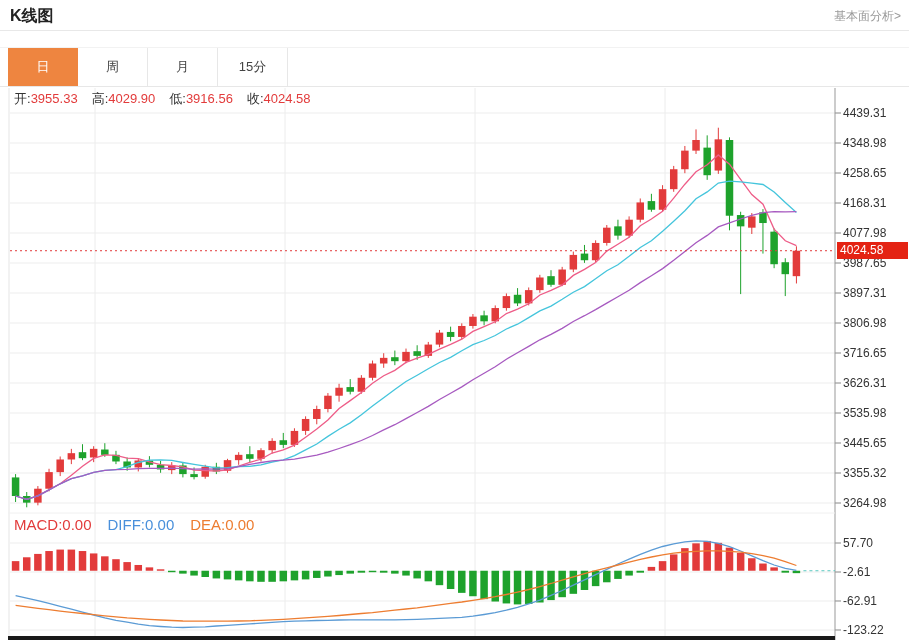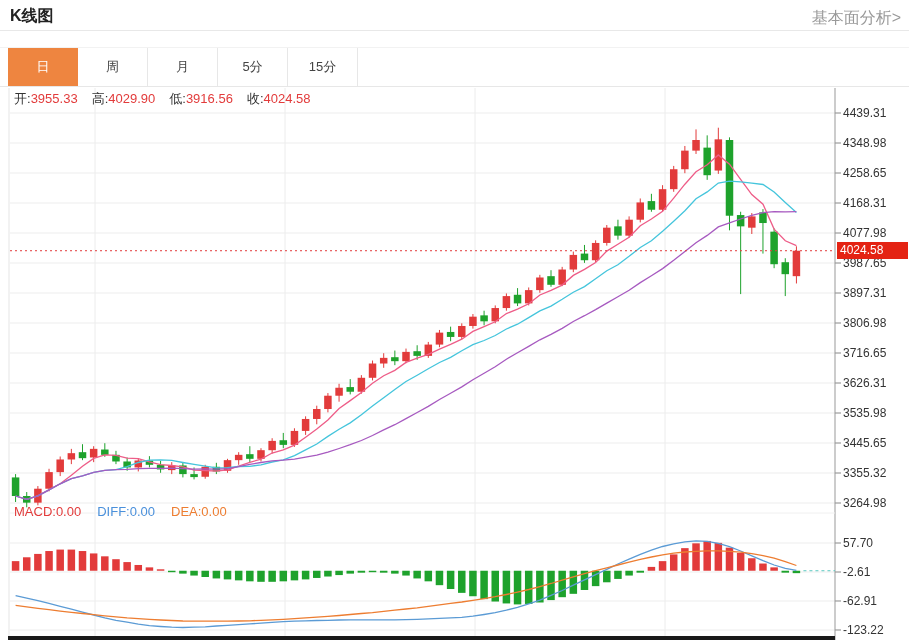--- a/index.html
+++ b/index.html
@@ -2,21 +2,21 @@
 <html style="--tab-accent: #ee8540;"><head>
 <meta charset="utf-8">
 <style>
   html,body{margin:0;padding:0;background:#fff;}
   #app{
     position:relative;width:909px;height:643px;background:#fff;overflow:hidden;
     font-family:"Liberation Sans","DejaVu Sans",sans-serif;
   }
   
   .page-title{position:absolute;left:10px;top:6px;font-size:16px;font-weight:bold;color:#222;}
-  .header-link{position:absolute;right:8px;top:8px;font-size:16px;color:#999;text-decoration:none;cursor:pointer;}
+  .header-link{position:absolute;right:8px;top:8px;font-size:12px;color:#999;text-decoration:none;cursor:pointer;}
   .title-divider{position:absolute;left:0;top:30px;width:909px;height:1px;background:#e8e8e8;}
   
   .tab-bar{
     position:absolute;left:0;top:47px;width:909px;height:40px;
     border-top:1px solid #f2f2f2;border-bottom:1px solid #e7e7e7;
     display:flex;box-sizing:border-box;padding-left:8px;
   }
   .tab{
     width:70px;height:100%;display:flex;align-items:center;justify-content:center;
     font-size:13px;color:#444;border-right:1px solid #e7e7e7;cursor:pointer;background:#fff;
@@ -24,41 +24,40 @@
   }
   .tab:first-child{border-left:1px solid #e7e7e7;}
   .tab.active{background:var(--tab-accent,#ee8540);color:#fff;border-color:var(--tab-accent,#ee8540);}
   
   #chart-wrap{position:absolute;left:0;top:88px;width:909px;height:555px;}
   .ohlc-row{position:absolute;left:14px;top:2px;font-size:13px;color:#333;white-space:nowrap;}
   .ohlc-row .lbl{color:#333;}
   .ohlc-row .val{margin-right:14px;}
   .ma-row{position:absolute;left:14px;top:20px;font-size:13px;white-space:nowrap;}
   .ma-row span{margin-right:16px;}
-  .macd-row{position:absolute;left:14px;top:416px;font-size:13px;white-space:nowrap;}
+  .macd-row{position:absolute;left:14px;top:428px;font-size:15px;white-space:nowrap;}
   .macd-row span{margin-right:16px;}
   .price-tag{
     position:absolute;left:837px;top:154px;width:71px;height:17px;
     color:#fff;font-size:12px;line-height:17px;padding-left:3px;box-sizing:border-box;
   }
   svg{position:absolute;left:0;top:0;}
 </style>
 </head>
 <body>
 
 <div id="app">
   <div class="page-title">K线图</div>
   <a class="header-link">基本面分析&gt;</a>
   <div class="title-divider"></div>
 
   <div class="tab-bar" id="tab-bar">
       <div class="tab active">日</div>
       <div class="tab">周</div>
       <div class="tab">月</div>
-      <div class="tab">5分</div>
       <div class="tab">15分</div>
     </div>
 
   <div id="chart-wrap">
     <svg id="chart-svg" width="909" height="555" viewBox="0 0 909 555">
         <g>
           <line x1="95" y1="0" x2="95" y2="548" stroke="#ececec" stroke-width="1"></line>
           <line x1="285" y1="0" x2="285" y2="548" stroke="#ececec" stroke-width="1"></line>
           <line x1="475" y1="0" x2="475" y2="548" stroke="#ececec" stroke-width="1"></line>
           <line x1="665" y1="0" x2="665" y2="548" stroke="#ececec" stroke-width="1"></line>

